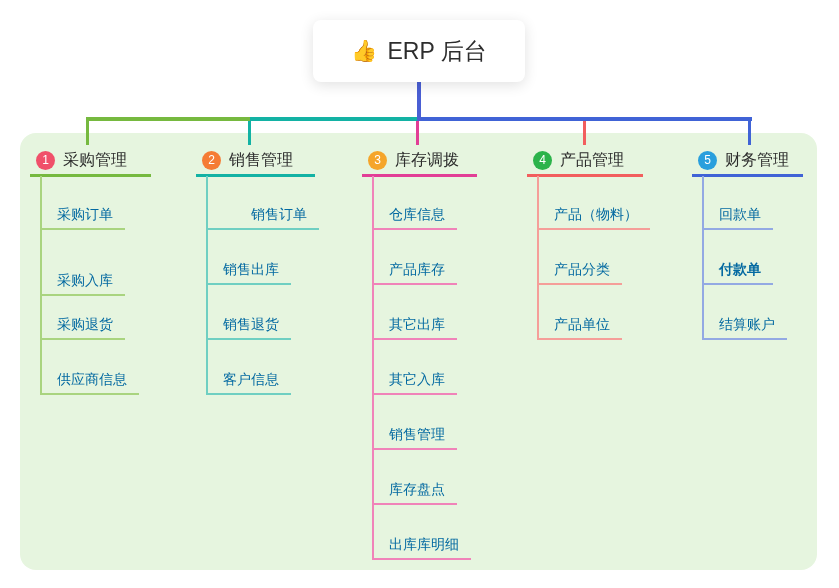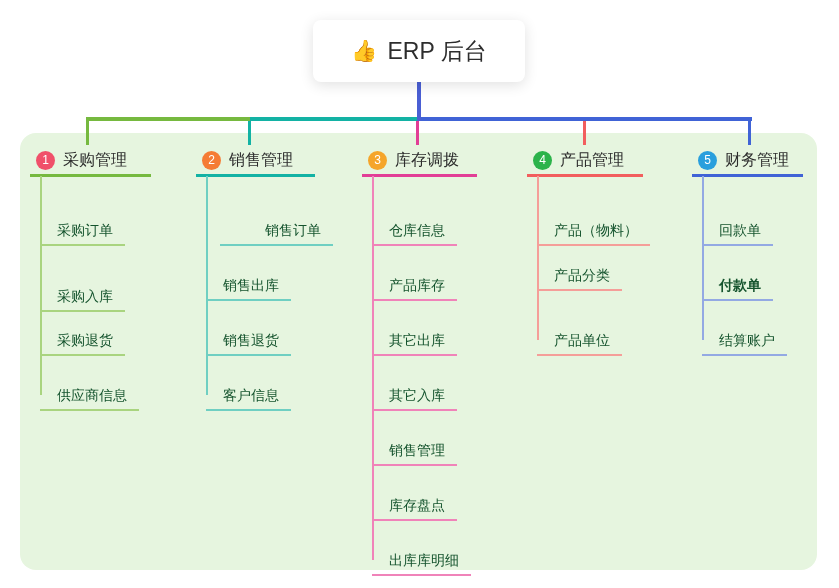--- a/index.html
+++ b/index.html
@@ -26,25 +26,24 @@
     position:absolute;display:flex;align-items:center;height:26px;
     font-size:16px;color:#2d2d2d;white-space:nowrap;cursor:default;
   }
   .badge{
     display:inline-flex;align-items:center;justify-content:center;
     width:19px;height:19px;border-radius:50%;
     color:#fff;font-size:12px;margin-right:8px;flex:0 0 auto;
   }
   .child-node{
     position:absolute;white-space:nowrap;
-    font-size:14px;color:#14532d;line-height:20px;
+    font-size:14px;color:#0369a1;line-height:20px;
     padding:0 12px 4px 17px;
     border-bottom-style:solid;border-bottom-width:2px;
     cursor:default;
-    margin-top:16px;
   }
 </style>
 </head>
 <body>
 
 <div id="canvas">
   <div id="panel" style="background: rgb(230, 245, 223);"></div>
 
   <div id="root-card">
     <span class="emoji">👍</span>
@@ -72,21 +71,21 @@
       <div class="child-node" style="left: 40px; top: 204px; border-bottom-color: rgb(169, 212, 127);">采购订单</div>
       <div class="child-node" style="left: 40px; top: 270px; border-bottom-color: rgb(169, 212, 127);">采购入库</div>
       <div class="child-node" style="left: 40px; top: 314px; border-bottom-color: rgb(169, 212, 127);">采购退货</div>
       <div class="child-node" style="left: 40px; top: 369px; border-bottom-color: rgb(169, 212, 127);">供应商信息</div>
       <div class="branch-header" style="left: 202px; top: 147px;">
         <span class="badge" style="background: rgb(245, 124, 53);">2</span>
         <span>销售管理</span>
       </div>
       <div class="line" style="left: 196px; top: 174px; width: 119px; height: 3px; background: rgb(19, 178, 164);"></div>
       <div class="line" style="left: 206px; top: 176px; width: 2px; height: 219px; background: rgb(111, 207, 194);"></div>
-      <div class="child-node" style="left: 220px; top: 204px; border-bottom-color: rgb(111, 207, 194); padding-left: 45px;">销售订单</div>
+      <div class="child-node" style="left: 206px; top: 204px; border-bottom-color: rgb(111, 207, 194); padding-left: 45px;">销售订单</div>
       <div class="child-node" style="left: 206px; top: 259px; border-bottom-color: rgb(111, 207, 194);">销售出库</div>
       <div class="child-node" style="left: 206px; top: 314px; border-bottom-color: rgb(111, 207, 194);">销售退货</div>
       <div class="child-node" style="left: 206px; top: 369px; border-bottom-color: rgb(111, 207, 194);">客户信息</div>
       <div class="branch-header" style="left: 368px; top: 147px;">
         <span class="badge" style="background: rgb(245, 165, 42);">3</span>
         <span>库存调拨</span>
       </div>
       <div class="line" style="left: 362px; top: 174px; width: 115px; height: 3px; background: rgb(226, 62, 150);"></div>
       <div class="line" style="left: 372px; top: 176px; width: 2px; height: 384px; background: rgb(240, 131, 185);"></div>
       <div class="child-node" style="left: 372px; top: 204px; border-bottom-color: rgb(240, 131, 185);">仓库信息</div>
@@ -96,21 +95,21 @@
       <div class="child-node" style="left: 372px; top: 424px; border-bottom-color: rgb(240, 131, 185);">销售管理</div>
       <div class="child-node" style="left: 372px; top: 479px; border-bottom-color: rgb(240, 131, 185);">库存盘点</div>
       <div class="child-node" style="left: 372px; top: 534px; border-bottom-color: rgb(240, 131, 185);">出库库明细</div>
       <div class="branch-header" style="left: 533px; top: 147px;">
         <span class="badge" style="background: rgb(44, 179, 75);">4</span>
         <span>产品管理</span>
       </div>
       <div class="line" style="left: 527px; top: 174px; width: 116px; height: 3px; background: rgb(242, 94, 94);"></div>
       <div class="line" style="left: 537px; top: 176px; width: 2px; height: 164px; background: rgb(245, 158, 153);"></div>
       <div class="child-node" style="left: 537px; top: 204px; border-bottom-color: rgb(245, 158, 153);">产品（物料）</div>
-      <div class="child-node" style="left: 537px; top: 249px; border-bottom-color: rgb(245, 158, 153);">产品分类</div>
+      <div class="child-node" style="left: 537px; top: 259px; border-bottom-color: rgb(245, 158, 153);">产品分类</div>
       <div class="child-node" style="left: 537px; top: 314px; border-bottom-color: rgb(245, 158, 153);">产品单位</div>
       <div class="branch-header" style="left: 698px; top: 147px;">
         <span class="badge" style="background: rgb(41, 159, 221);">5</span>
         <span>财务管理</span>
       </div>
       <div class="line" style="left: 692px; top: 174px; width: 111px; height: 3px; background: rgb(64, 99, 214);"></div>
       <div class="line" style="left: 702px; top: 176px; width: 2px; height: 164px; background: rgb(147, 169, 227);"></div>
       <div class="child-node" style="left: 702px; top: 204px; border-bottom-color: rgb(147, 169, 227);">回款单</div>
       <div class="child-node" style="left: 702px; top: 259px; border-bottom-color: rgb(147, 169, 227); font-weight: bold;">付款单</div>
       <div class="child-node" style="left: 702px; top: 314px; border-bottom-color: rgb(147, 169, 227);">结算账户</div>

